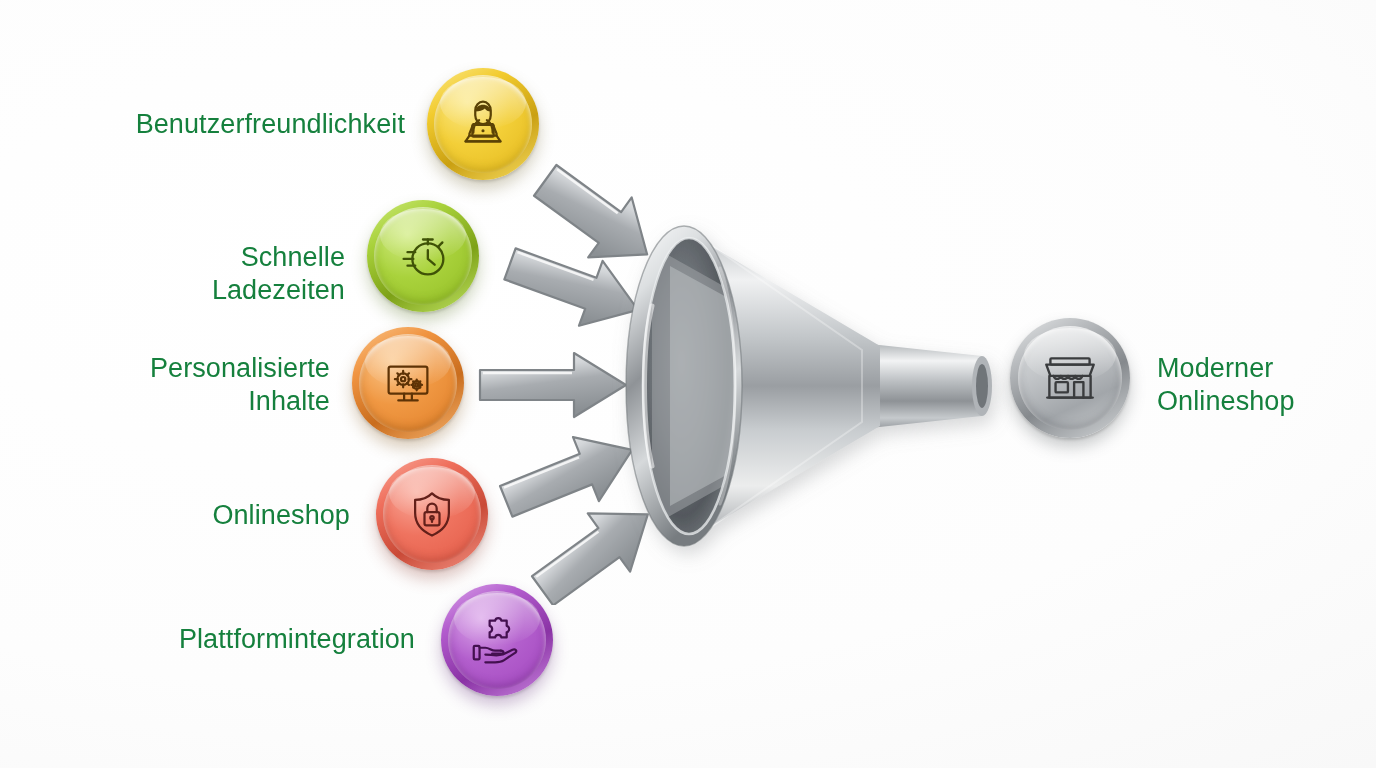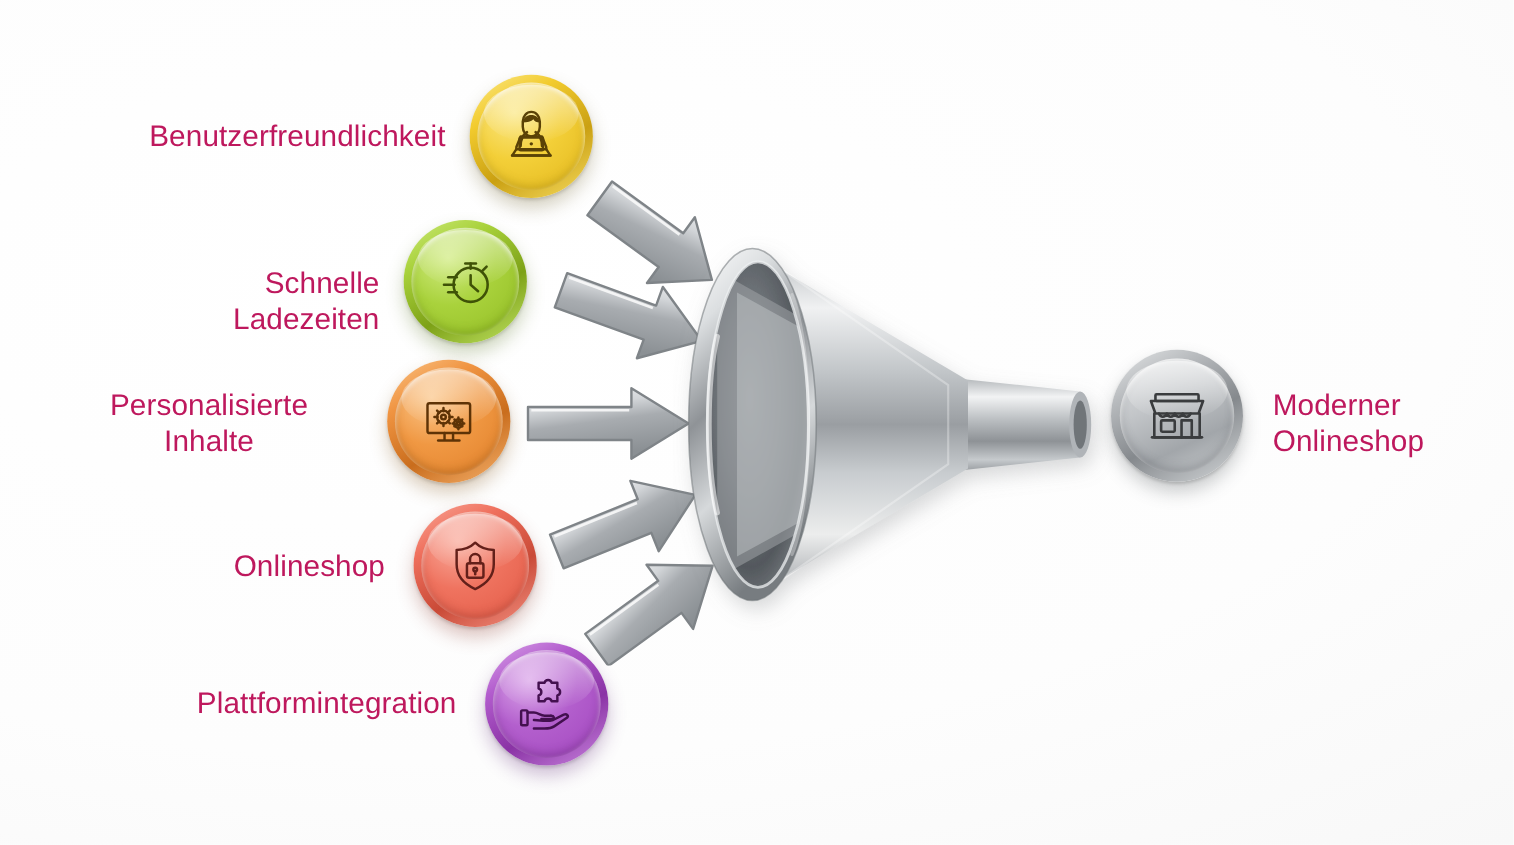--- a/index.html
+++ b/index.html
@@ -8,21 +8,21 @@
     background:
       radial-gradient(ellipse 120% 100% at 30% 35%, #ffffff 0%, #fdfdfd 55%, #f6f6f6 100%);
     font-family:"Liberation Sans","DejaVu Sans",sans-serif;
     position:relative;
   }
   #stage{position:absolute;left:0;top:0;width:1376px;height:768px;}
 
   
   .label{
     position:absolute;
-    color:#be185d;
+    color:#15803d;
     font-size:27px;
     line-height:33px;
     letter-spacing:.1px;
     text-align:right;
     white-space:pre-line;
     font-weight:400;
   }
 
   
   .badge{
@@ -316,21 +316,21 @@
         <path d="M10 51 h44"></path>
       </g>
     </svg>
   </div>
 
   <div class="label" style="left:80px;top:108px;width:325px;">Benutzerfreundlichkeit</div>
 
   <div class="label" style="left:60px;top:241px;width:285px;">Schnelle
 Ladezeiten</div>
 
-  <div class="label" style="left:50px;top:352px;width:280px;text-align:center;">Personalisierte
+  <div class="label" style="left:50px;top:352px;width:280px;">Personalisierte
 Inhalte</div>
 
   <div class="label" style="left:80px;top:499px;width:270px;">Onlineshop</div>
 
   <div class="label" style="left:60px;top:623px;width:355px;">Plattformintegration</div>
 
   <div class="label" style="left:1157px;top:352px;width:260px;text-align:left;">Moderner
 Onlineshop</div>
 
 </div>

